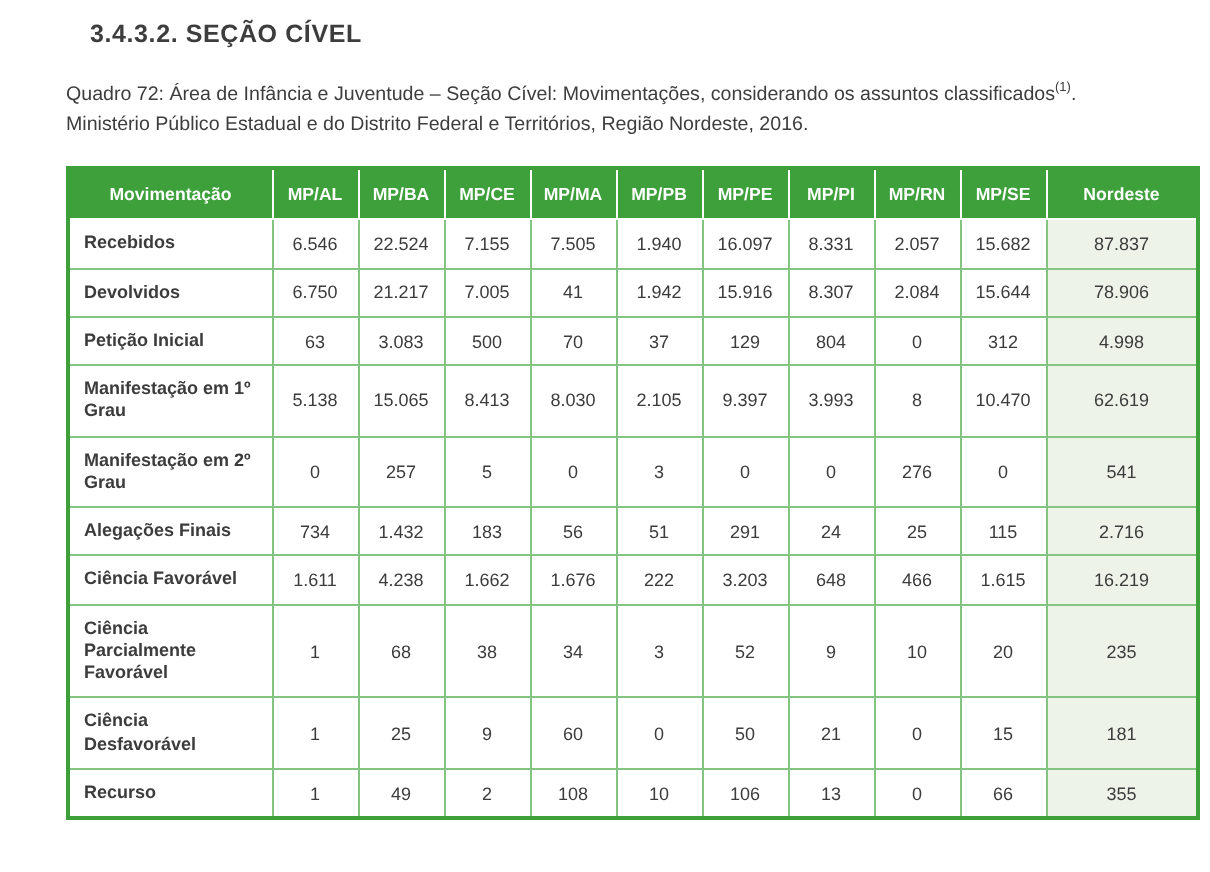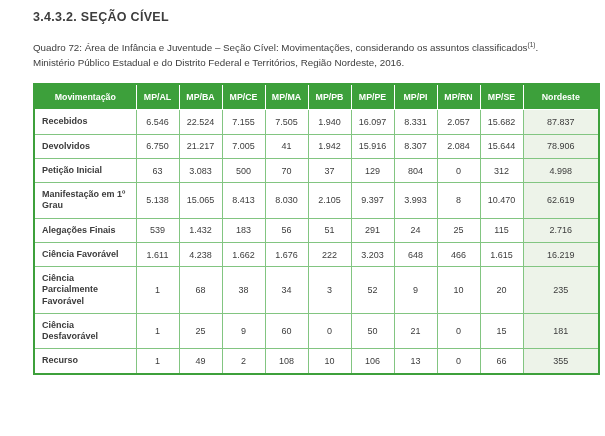--- a/index.html
+++ b/index.html
@@ -11,21 +11,21 @@
     color: #3c3c3c;
     overflow: hidden;
   }
   .page { padding: 6px 6px 0 33px; }
 
   .section-title {
     font-size: 12.5px;
     font-weight: bold;
     letter-spacing: 0.3px;
     color: #3d3d3d;
-    margin: 4px 0 0 0;
+    margin: 4px 0 0 12px;
   }
   .caption {
     font-size: 9.8px;
     line-height: 1.5;
     margin: 17px 0 0 0;
     width: 528px;
     color: #3d3d3d;
   }
   sup { font-size: 6.5px; vertical-align: super; line-height: 0; }
 
@@ -156,22 +156,35 @@
           <td>8.413</td>
           <td>8.030</td>
           <td>2.105</td>
           <td>9.397</td>
           <td>3.993</td>
           <td>8</td>
           <td>10.470</td>
           <td class="total">62.619</td>
         </tr>
         <tr>
+          <td class="label">Manifestação em 2º Grau</td>
+          <td>0</td>
+          <td>257</td>
+          <td>5</td>
+          <td>0</td>
+          <td>3</td>
+          <td>0</td>
+          <td>0</td>
+          <td>276</td>
+          <td>0</td>
+          <td class="total">541</td>
+        </tr>
+        <tr>
           <td class="label">Alegações Finais</td>
-          <td>539</td>
+          <td>734</td>
           <td>1.432</td>
           <td>183</td>
           <td>56</td>
           <td>51</td>
           <td>291</td>
           <td>24</td>
           <td>25</td>
           <td>115</td>
           <td class="total">2.716</td>
         </tr>

